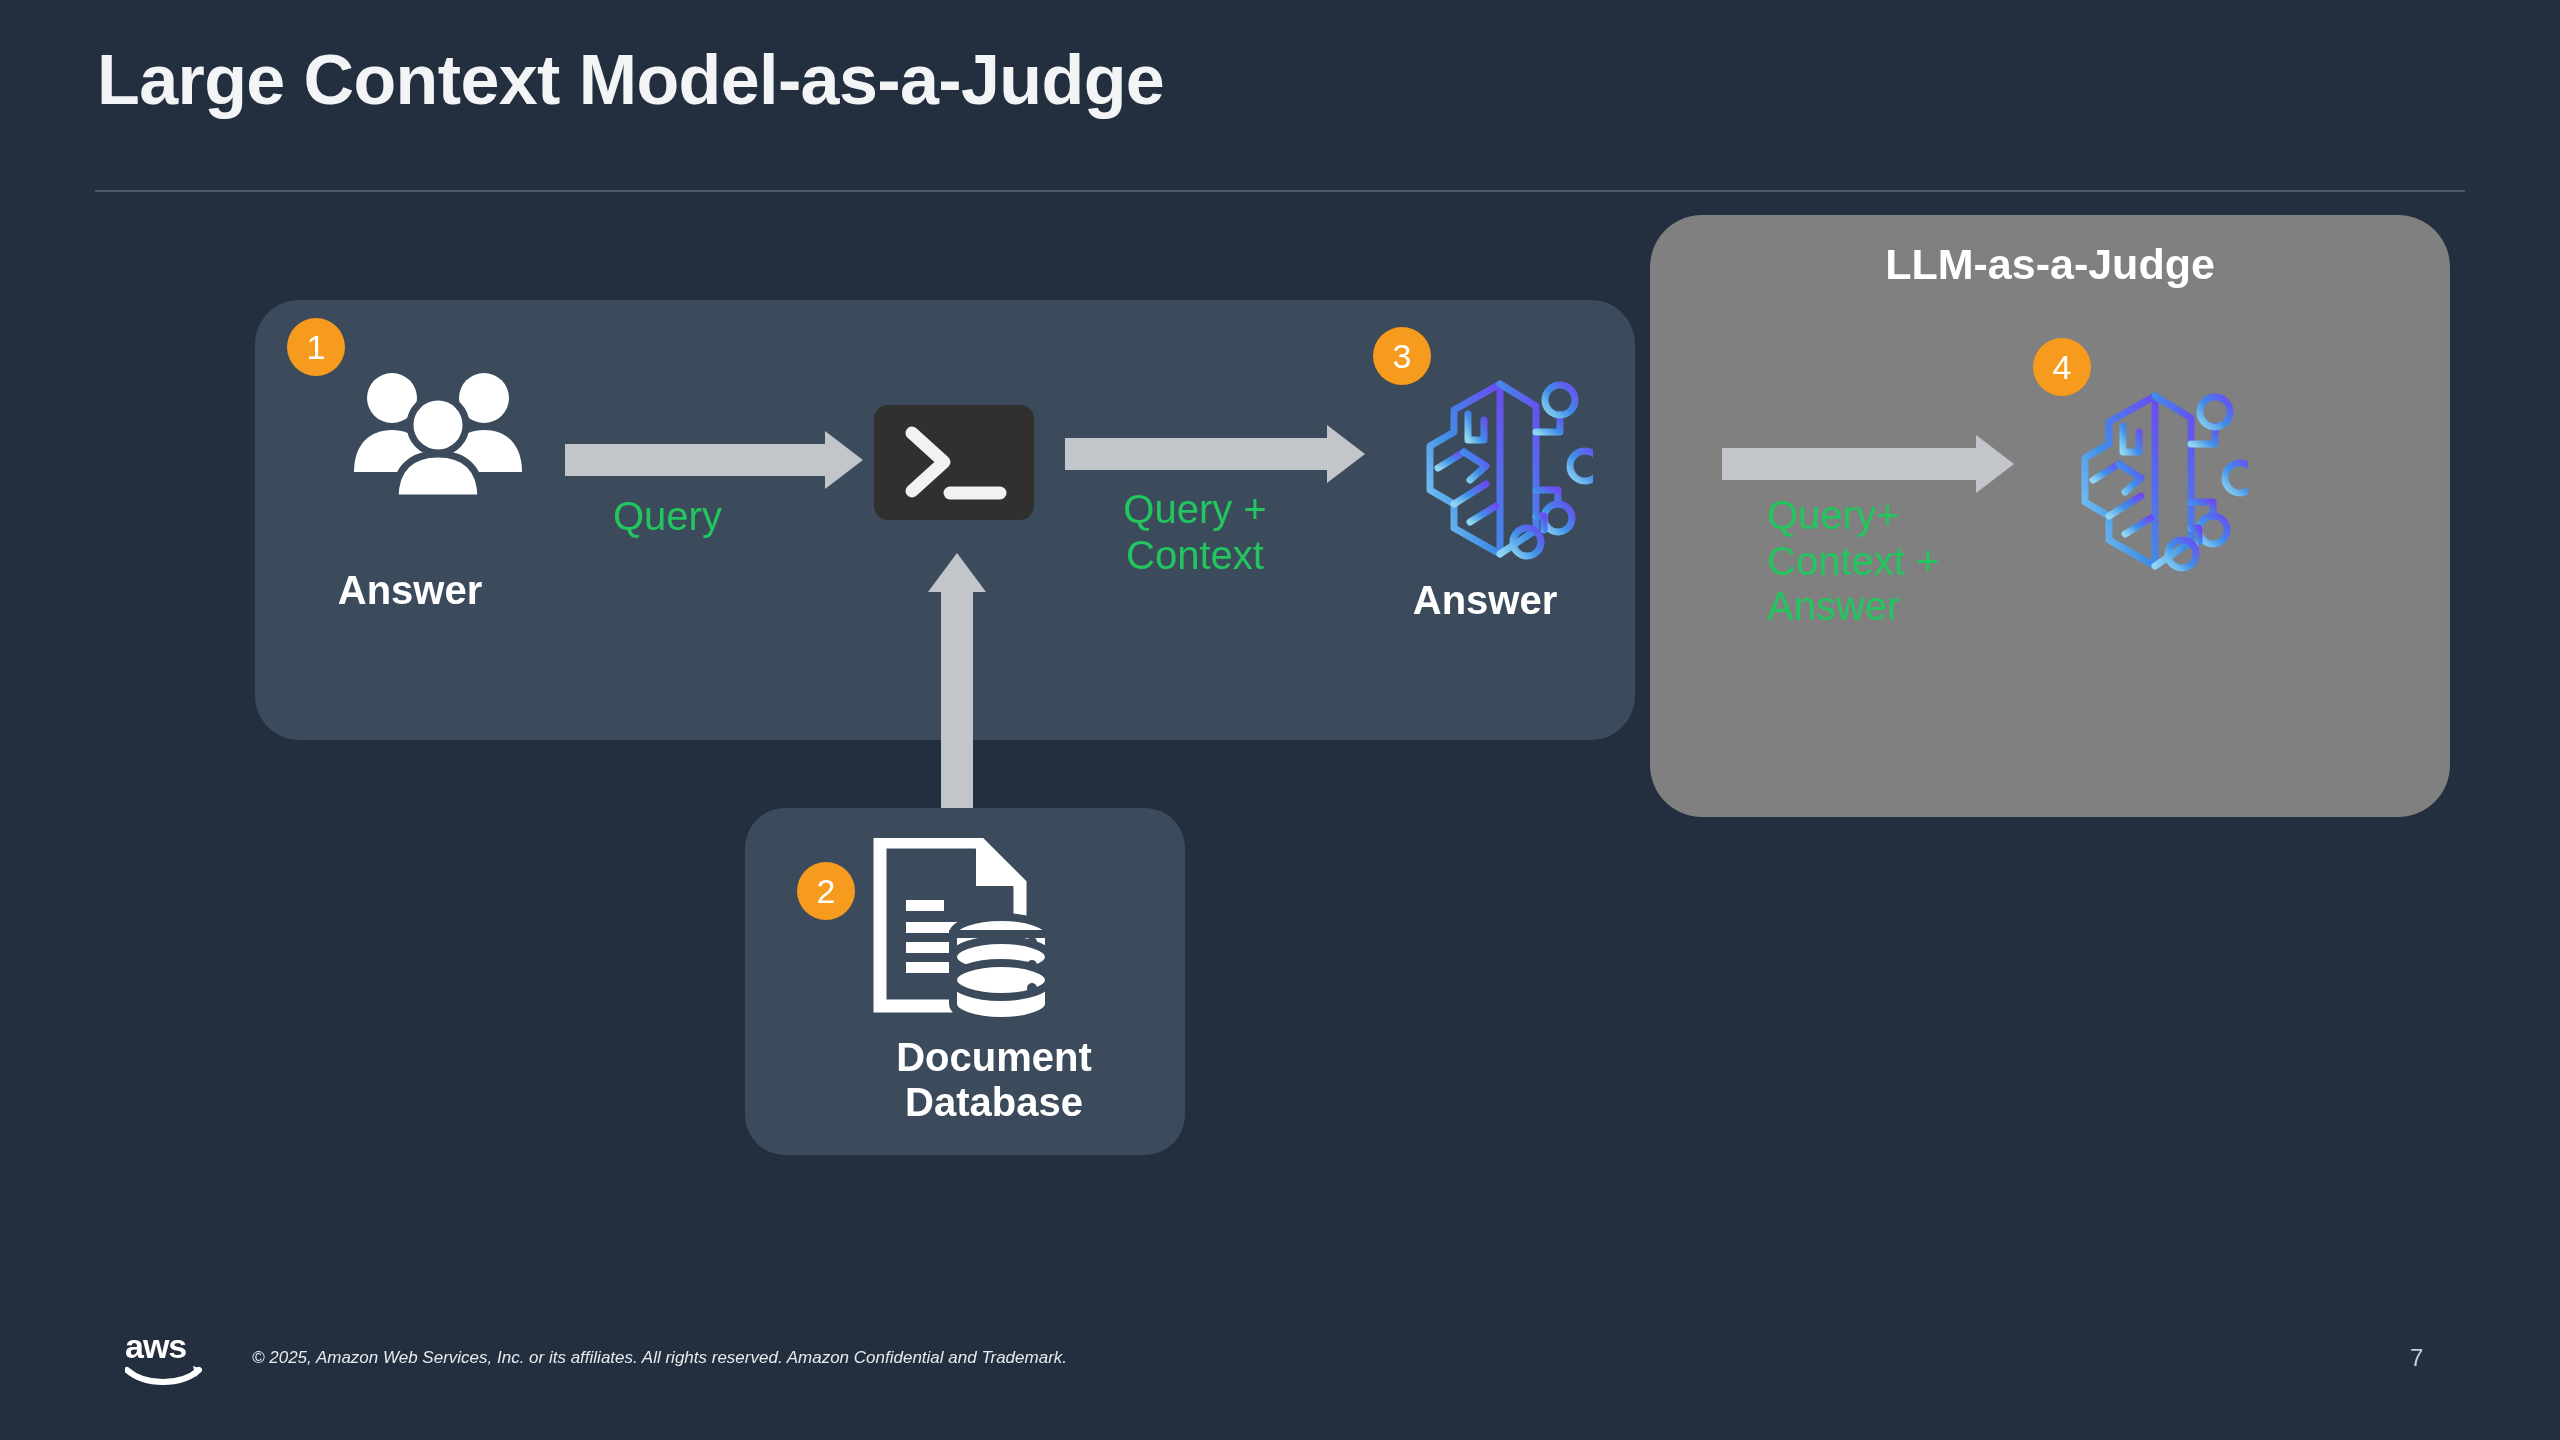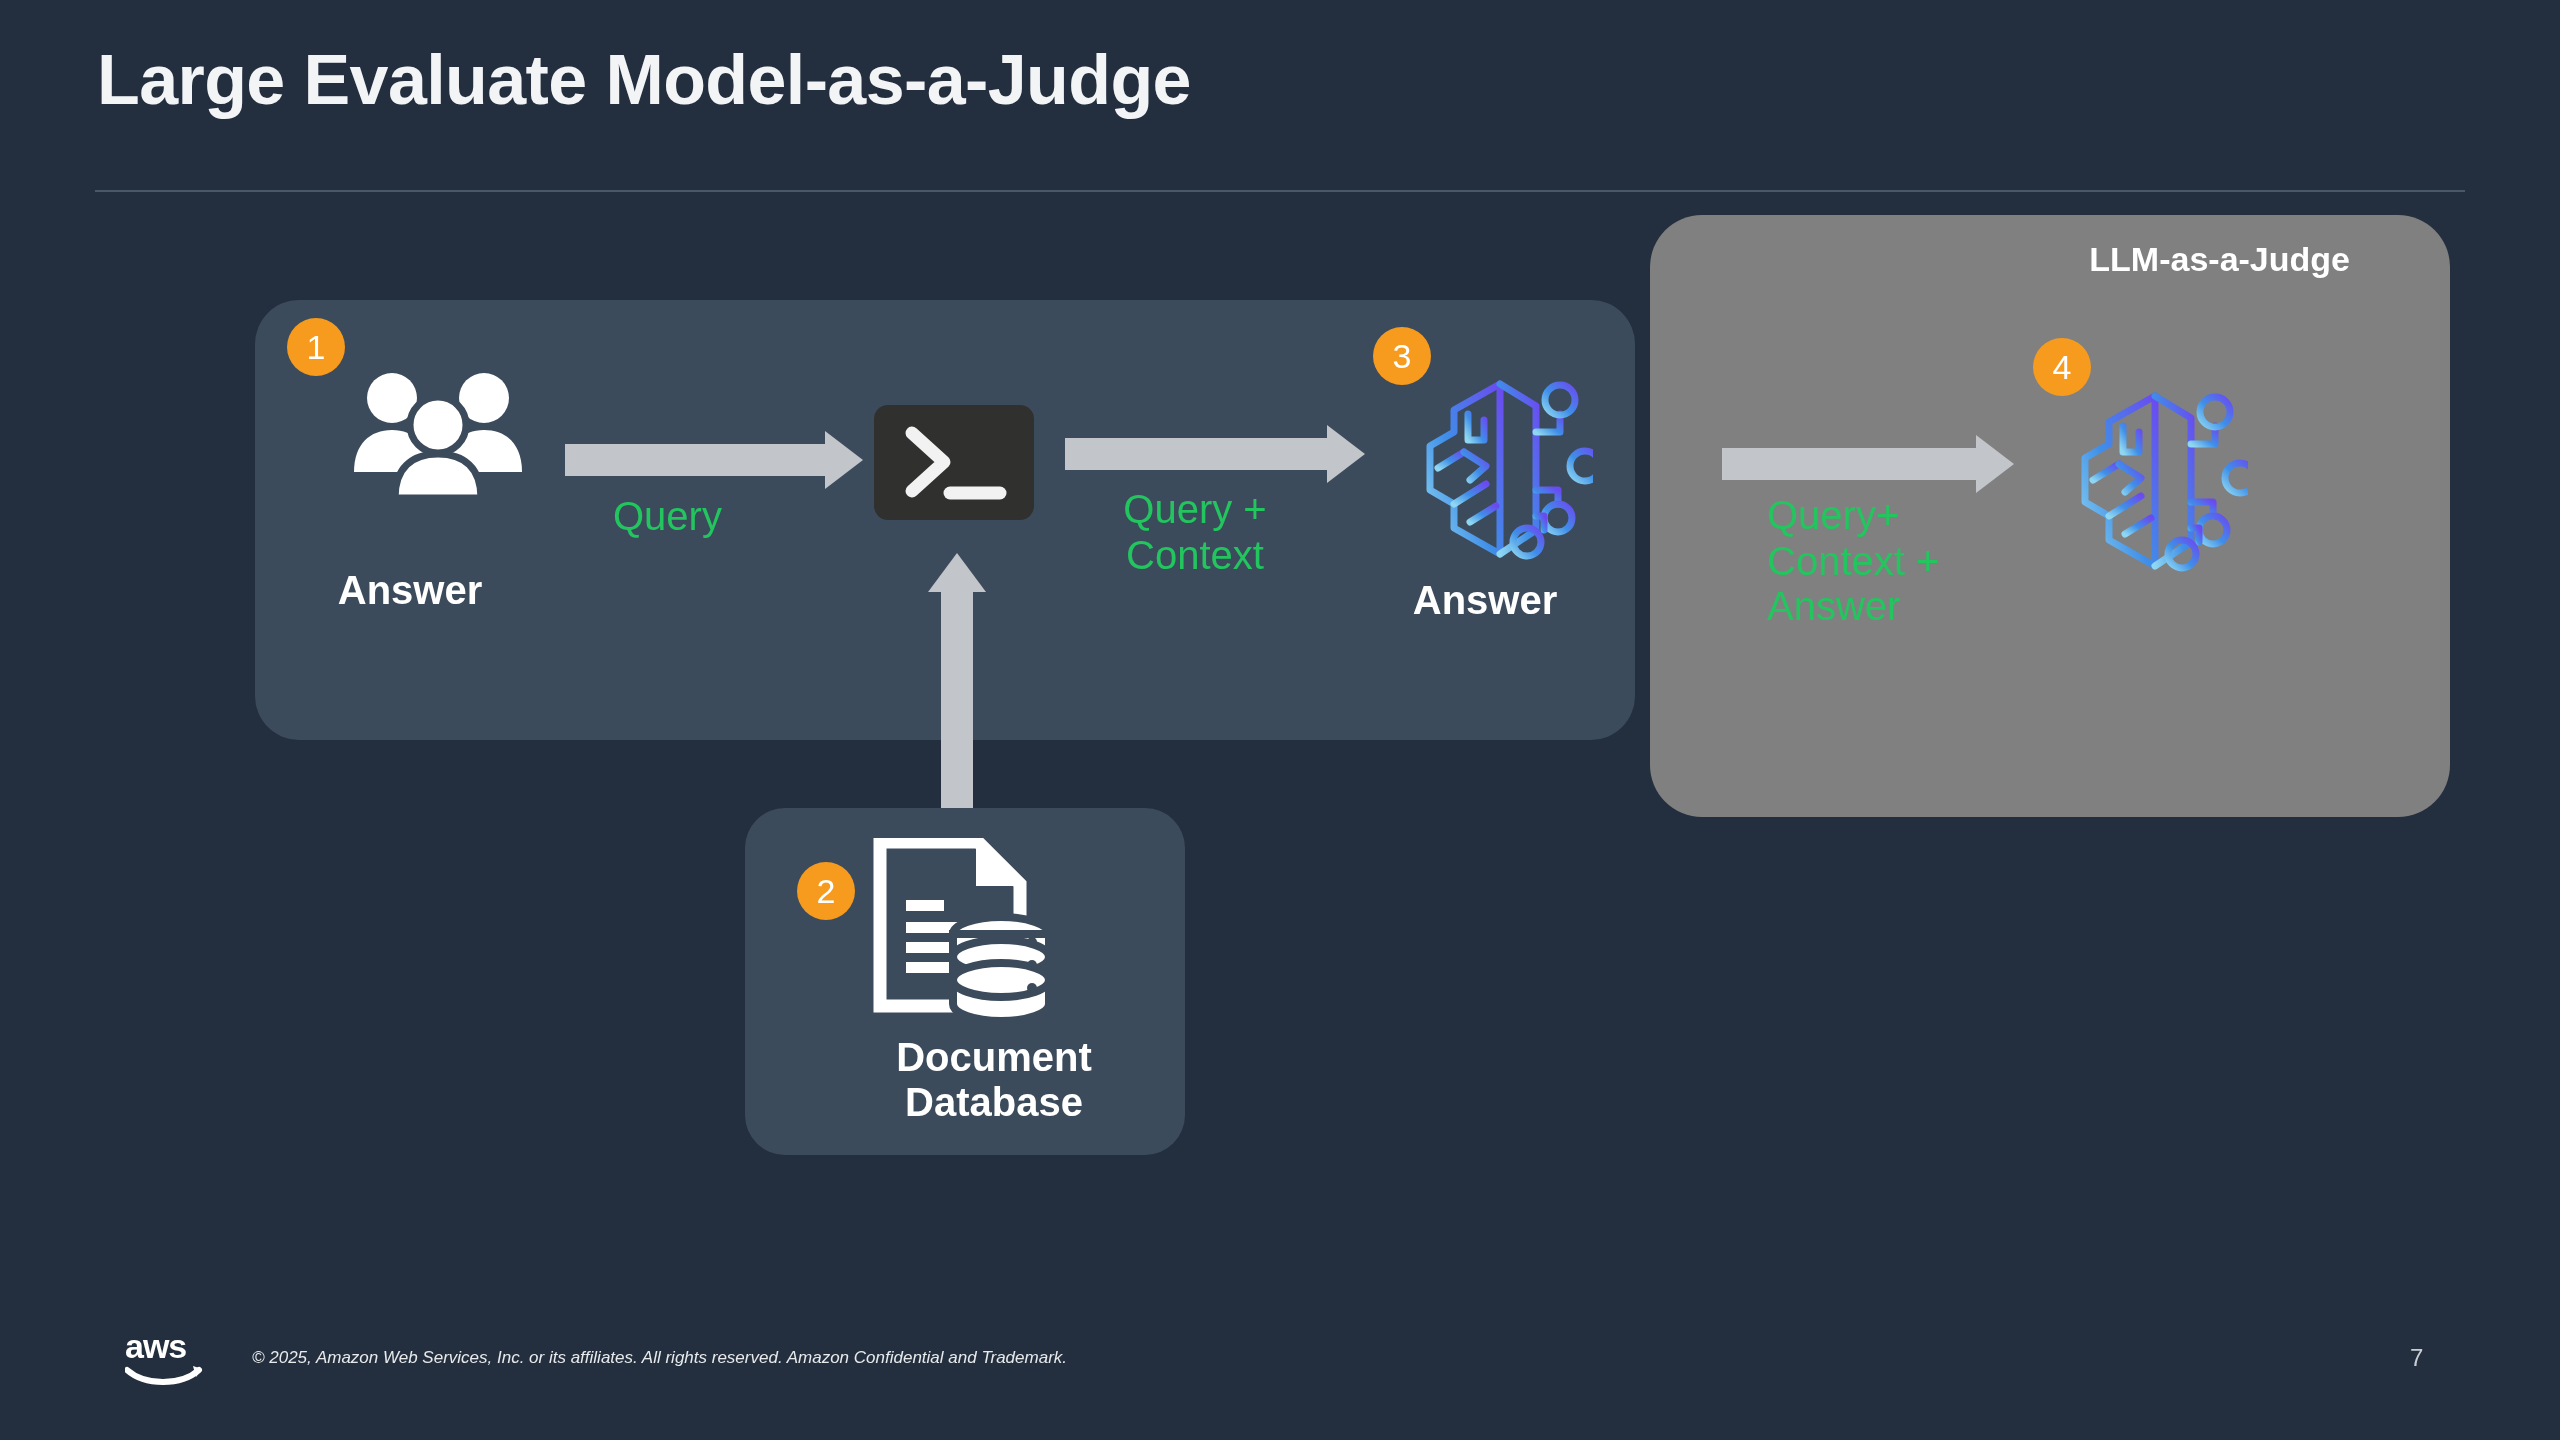--- a/index.html
+++ b/index.html
@@ -101,21 +101,21 @@
     position: absolute;
     color: #22c55e;
     font-weight: 400;
     line-height: 1.14;
   }
 
   .users-label      { left: 310px;  top: 568px;  width: 200px; font-size: 40px; }
   .answer-label     { left: 1370px; top: 578px;  width: 230px; font-size: 40px; }
   .docdb-label      { left: 834px;  top: 1035px; width: 320px; font-size: 40px; }
   .evalcat-label    { left: 2010px; top: 600px;  width: 330px; font-size: 40px; }
-  .judge-title      { left: 1750px; top: 240px;  width: 600px; font-size: 34px; text-align: right; }
+  .judge-title      { left: 1750px; top: 240px;  width: 600px; font-size: 43px; }
 
   .query-label      { left: 613px;  top: 494px;  font-size: 40px; }
   .qctx-label       { left: 1105px; top: 487px;  font-size: 40px; text-align: center; width: 180px;}
   .qcta-label       { left: 1767px; top: 493px;  font-size: 40px; }
 
   
   .arrow-h {
     position: absolute;
     height: 58px;
   }
@@ -187,21 +187,21 @@
     top: 1344px;
     font-size: 24px;
     color: #c9ced4;
   }
 </style>
 </head>
 <body>
 
 <div id="slide">
 
-  <div class="slide-title">Large Evaluate Model-as-a-Judge</div>
+  <div class="slide-title">Large Context Model-as-a-Judge</div>
   <div class="title-rule"></div>
 
   <div class="panel-dark"></div>
 
   <div class="badge badge-1">1</div>
 
   <div class="icon icon-users">
     <svg viewBox="0 0 180 130" width="180" height="130">
       <circle cx="44" cy="30" r="25" fill="#ffffff"></circle>
       <path d="M6 104 C6 76 22 62 44 62 C66 62 82 76 82 104 Z" fill="#ffffff"></path>

